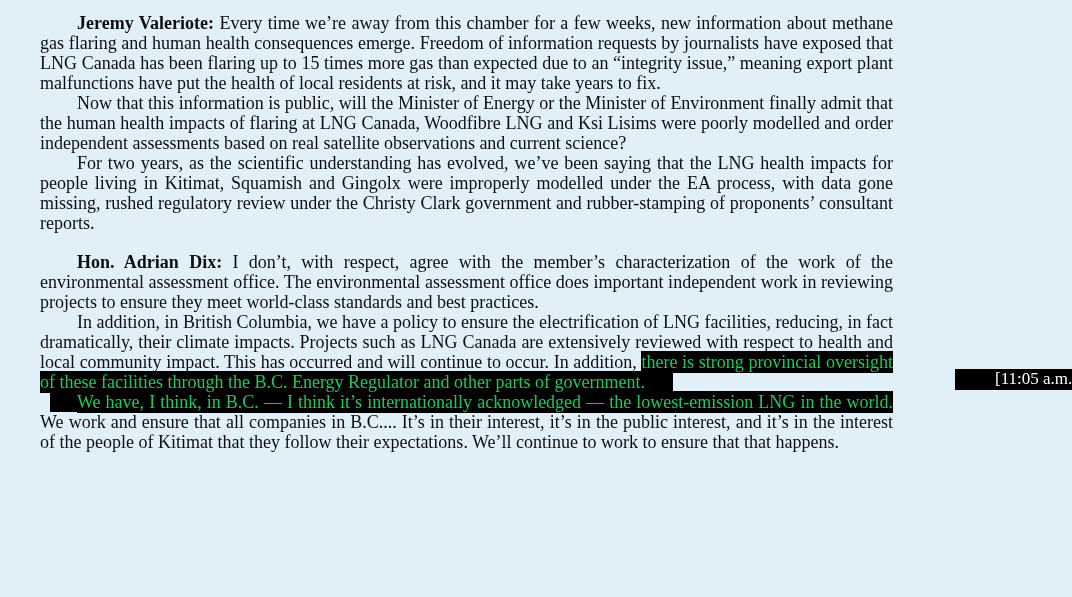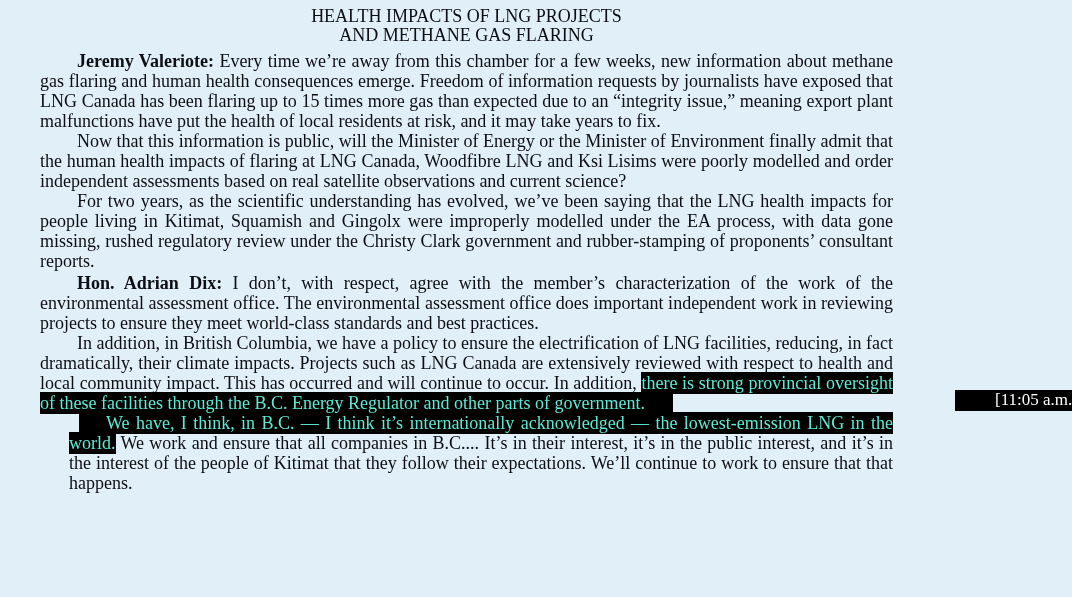--- a/index.html
+++ b/index.html
@@ -26,63 +26,59 @@
     width: 853px;
     font-size: 18px;
     line-height: 20px;
     text-align: justify;
   }
   p.para {
     margin: 0;
     text-indent: 37px;
   }
   p.after-title { margin-top: 6px; }
-  p.answer-gap { margin-top: 2px; }
+  p.answer-gap { margin-top: 19px; }
   .speaker { font-weight: bold; }
   .hl {
     background: #000000;
-    color: #5eead4;
+    color: #22c55e;
     padding: 1px 0;
   }
   
   .hl-tail {
     display: inline-block;
     width: 28px; height: 19px;
     background: #000000;
     vertical-align: -4px;
   }
   .hl-lead {
     display: inline-block;
     width: 27px; height: 19px;
     background: #000000;
     vertical-align: -4px;
   }
-  p.hl-start-indent { text-indent: 10px; margin-left: 29px; }
+  p.hl-start-indent { text-indent: 10px; }
   .p-relative { position: relative; }
   .timestamp {
     position: absolute;
     left: calc(100% + 62px);
     bottom: 2px;
     background: #000000;
     color: #ffffff;
     font-size: 17px;
     line-height: 20px;
     padding: 0 4px 1px 3px;
     white-space: nowrap;
   }
 </style>
 </head>
 <body>
 
 <div class="page">
 
-  <div class="title">
-    <div>HEALTH IMPACTS OF LNG PROJECTS</div>
-    <div>AND METHANE GAS FLARING</div>
-  </div>
 
   <div class="content">
 
     <p class="para after-title"><span class="speaker">Jeremy Valeriote:</span><span> Every time we’re away from this chamber for a few weeks, new information about methane gas flaring and human health consequences emerge. Freedom of information requests by journalists have exposed that LNG Canada has been flaring up to 15 times more gas than expected due to an “integrity issue,” meaning export plant malfunctions have put the health of local residents at risk, and it may take years to fix.</span></p>
 
     <p class="para"><span>Now that this information is public, will the Minister of Energy or the Minister of Environment finally admit that the human health impacts of flaring at LNG Canada, Woodfibre LNG and Ksi Lisims were poorly modelled and order independent assessments based on real satellite observations and current science?</span></p>
 
     <p class="para"><span>For two years, as the scientific understanding has evolved, we’ve been saying that the LNG health impacts for people living in Kitimat, Squamish and Gingolx were improperly modelled under the EA process, with data gone missing, rushed regulatory review under the Christy Clark government and rubber-stamping of proponents’ consultant reports.</span></p>
 
     <p class="para answer-gap"><span class="speaker">Hon. Adrian Dix:</span><span> I don’t, with respect, agree with the member’s characterization of the work of the environmental assessment office. The environmental assessment office does important independent work in reviewing projects to ensure they meet world-class standards and best practices.</span></p>

